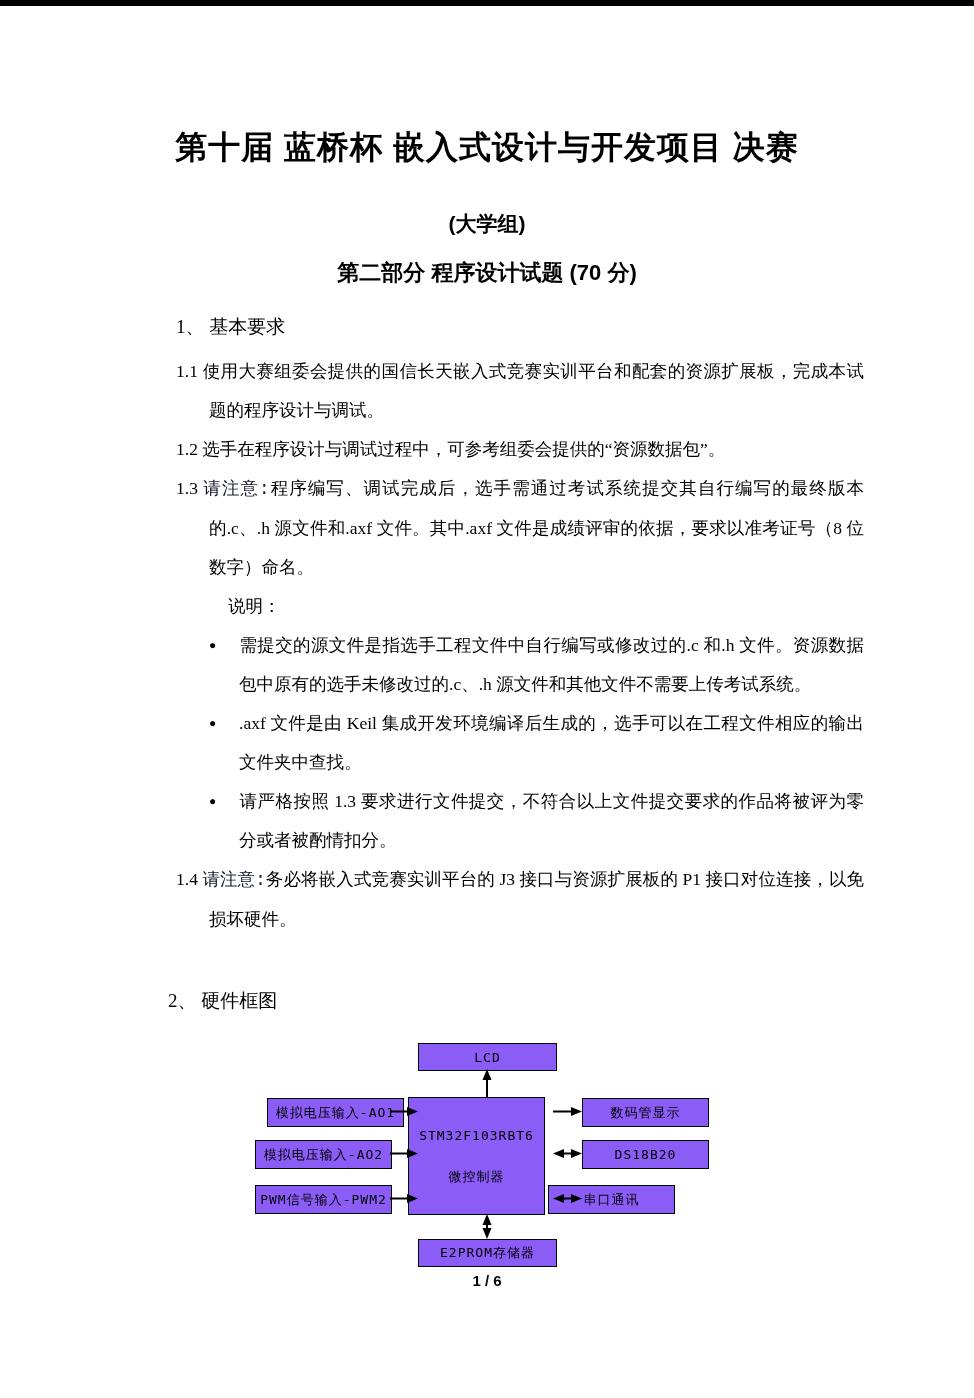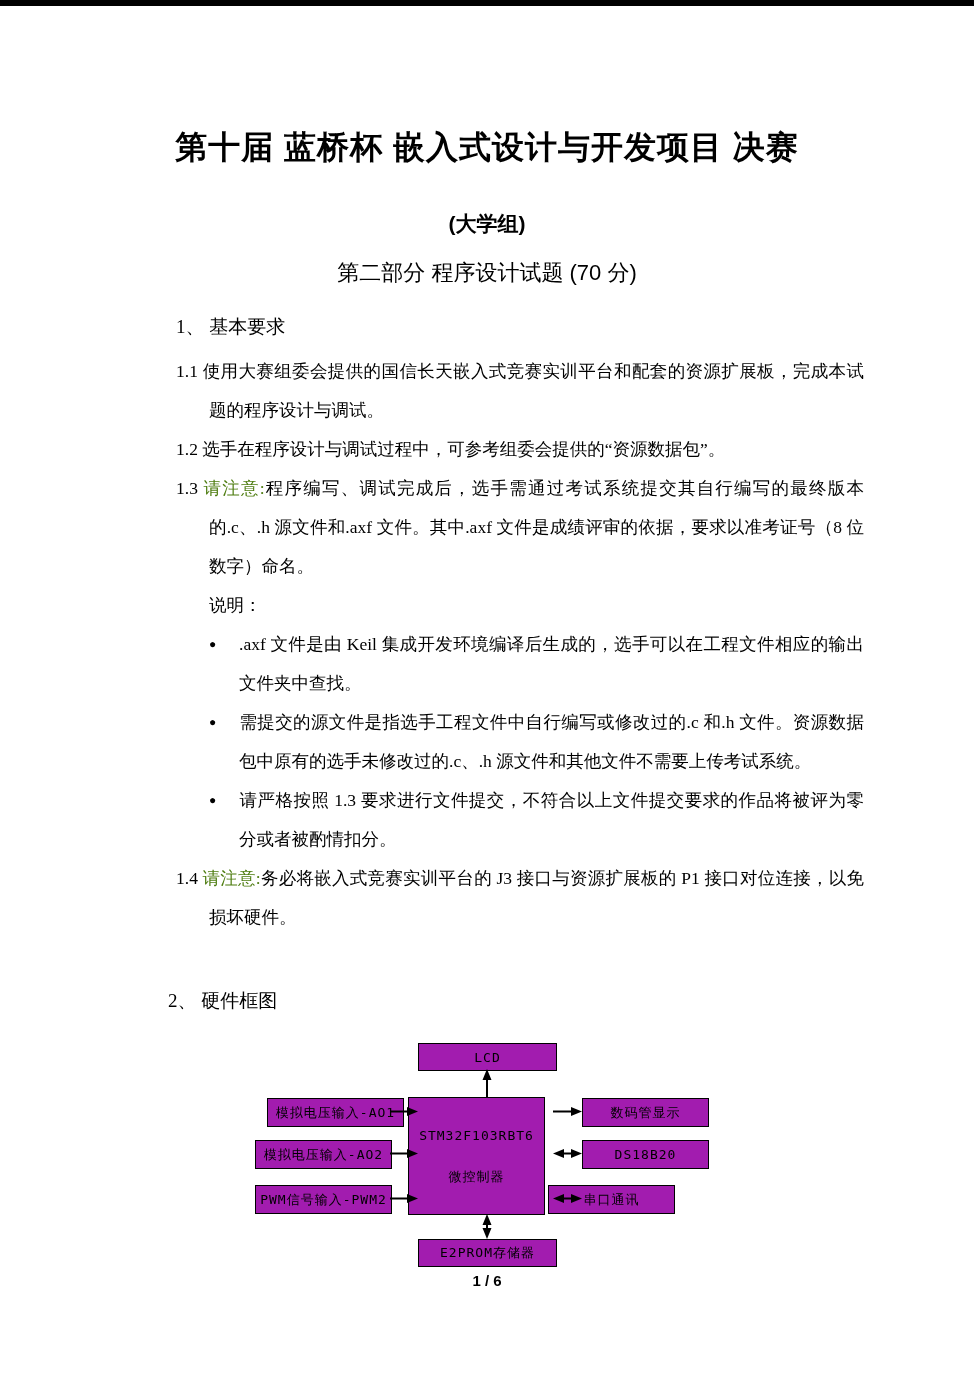--- a/index.html
+++ b/index.html
@@ -16,42 +16,42 @@
     font-weight:bold; font-size:32px; letter-spacing:1px; white-space:nowrap;
   }
   .subtitle {
     position:absolute; top:210px; left:0; width:974px; text-align:center;
     font-family:"Liberation Sans","DejaVu Sans",sans-serif;
     font-weight:bold; font-size:21px;
   }
   .part {
     position:absolute; top:258px; left:0; width:974px; text-align:center;
     font-family:"Liberation Sans","DejaVu Sans",sans-serif;
-    font-weight:normal; font-size:22px;
+    font-weight:bold; font-size:22px;
   }
 
   .content {
     position:absolute; top:312px; left:176px; width:688px;
     font-size:17.5px; line-height:39px; text-align:justify;
   }
   .sec-h { font-size:19px; line-height:30px; margin:0 0 10px 0; }
   p.item { margin:0; padding-left:33px; text-indent:-33px; }
-  .note-label { margin-left:33px; }
+  .note-label { margin-left:52px; }
   p.bullet { margin:0 0 0 33px; padding-left:30px; text-indent:-30px; }
   .dot { display:inline-block; width:30px; text-indent:0; font-size:12px; vertical-align:2px; }
-  .red { color:#4d7c0f; }
+  .red { color:#0f172a;font-family:Liberation Mono, monospace; }
   .num { white-space:nowrap; }
 
   .sec2-h {
     position:absolute; top:986px; left:168px; font-size:19px; line-height:30px;
   }
 
   .diagram { position:absolute; top:1043px; left:0; width:974px; height:235px; }
   .dbox {
-    position:absolute; border:1px solid #000; background:#a21caf;
+    position:absolute; border:1px solid #000; background:#8b5cf6;
     display:flex; align-items:center; justify-content:center;
     font-family:"DejaVu Sans Mono","Liberation Mono","Liberation Serif",serif;
     font-size:13px; letter-spacing:1px; white-space:nowrap;
   }
   .dbox.center { flex-direction:column; line-height:25px; }
   .arrows { position:absolute; top:0; left:0; pointer-events:none; }
 
   .footer {
     position:absolute; top:1272px; left:0; width:974px; text-align:center;
     font-family:"Liberation Sans","DejaVu Sans",sans-serif;
@@ -72,23 +72,23 @@
     <div class="sec-h">1、 基本要求</div>
 
     <p class="item"><span class="num">1.1</span> <span>使用大赛组委会提供的国信长天嵌入式竞赛实训平台和配套的资源扩展板，完成本试题的程序设计与调试。</span></p>
 
     <p class="item"><span class="num">1.2</span> <span>选手在程序设计与调试过程中，可参考组委会提供的“资源数据包”。</span></p>
 
     <p class="item"><span class="num">1.3</span> <span class="red">请注意:</span><span>程序编写、调试完成后，选手需通过考试系统提交其自行编写的最终版本的.c、.h 源文件和.axf 文件。其中.axf 文件是成绩评审的依据，要求以准考证号（8 位数字）命名。</span></p>
 
     <div class="note-label">说明：</div>
 
+    <p class="bullet"><span class="dot">●</span><span>需提交的源文件是指选手工程文件中自行编写或修改过的.c 和.h 文件。资源数据包中原有的选手未修改过的.c、.h 源文件和其他文件不需要上传考试系统。</span></p>
+
     <p class="bullet"><span class="dot">●</span><span>.axf 文件是由 Keil 集成开发环境编译后生成的，选手可以在工程文件相应的输出文件夹中查找。</span></p>
-
-    <p class="bullet"><span class="dot">●</span><span>需提交的源文件是指选手工程文件中自行编写或修改过的.c 和.h 文件。资源数据包中原有的选手未修改过的.c、.h 源文件和其他文件不需要上传考试系统。</span></p>
 
     <p class="bullet"><span class="dot">●</span><span>请严格按照 1.3 要求进行文件提交，不符合以上文件提交要求的作品将被评为零分或者被酌情扣分。</span></p>
 
     <p class="item"><span class="num">1.4</span> <span class="red">请注意:</span><span>务必将嵌入式竞赛实训平台的 J3 接口与资源扩展板的 P1 接口对位连接，以免损坏硬件。</span></p>
   </div>
 
   <div class="sec2-h">2、 硬件框图</div>
 
   <div class="diagram">
     <div class="dbox" style="left:418px; top:0; width:137px; height:26px;">LCD</div>

